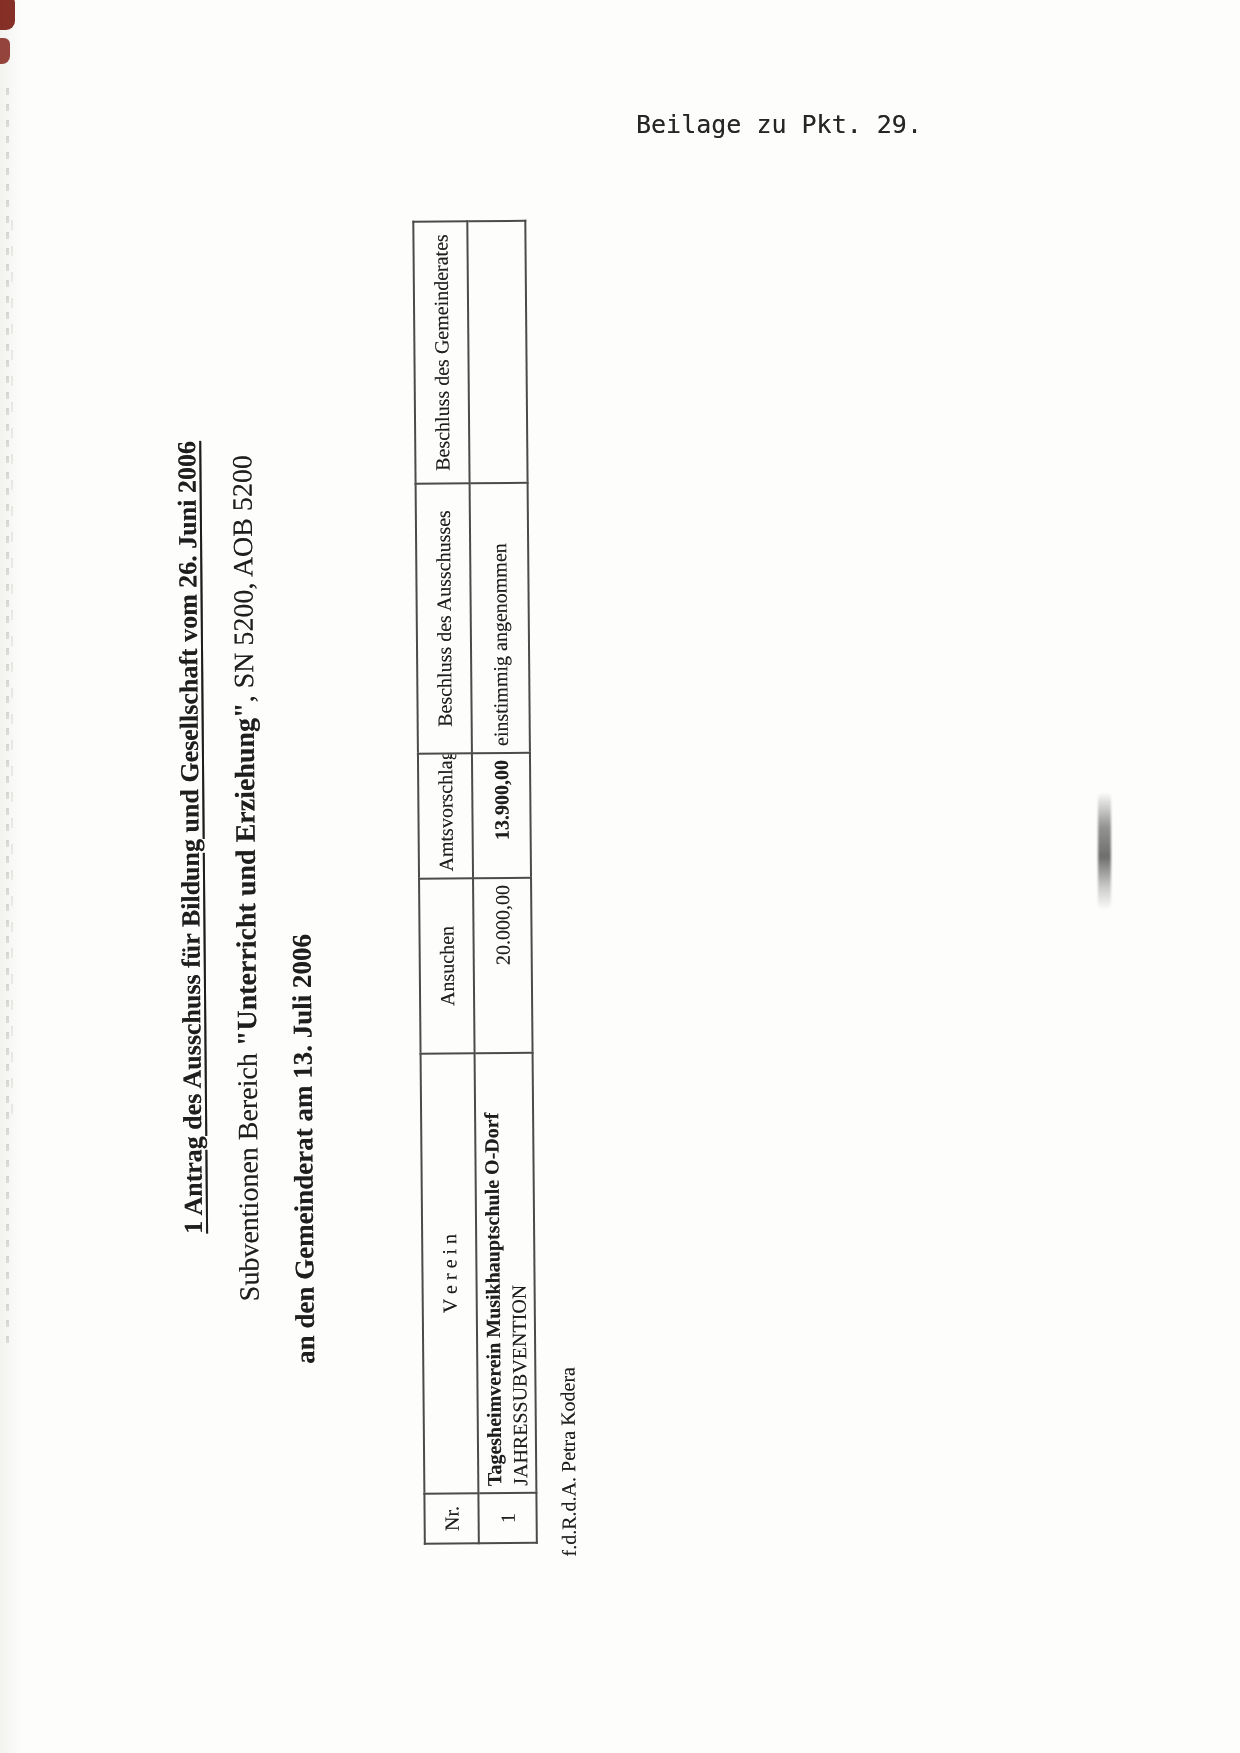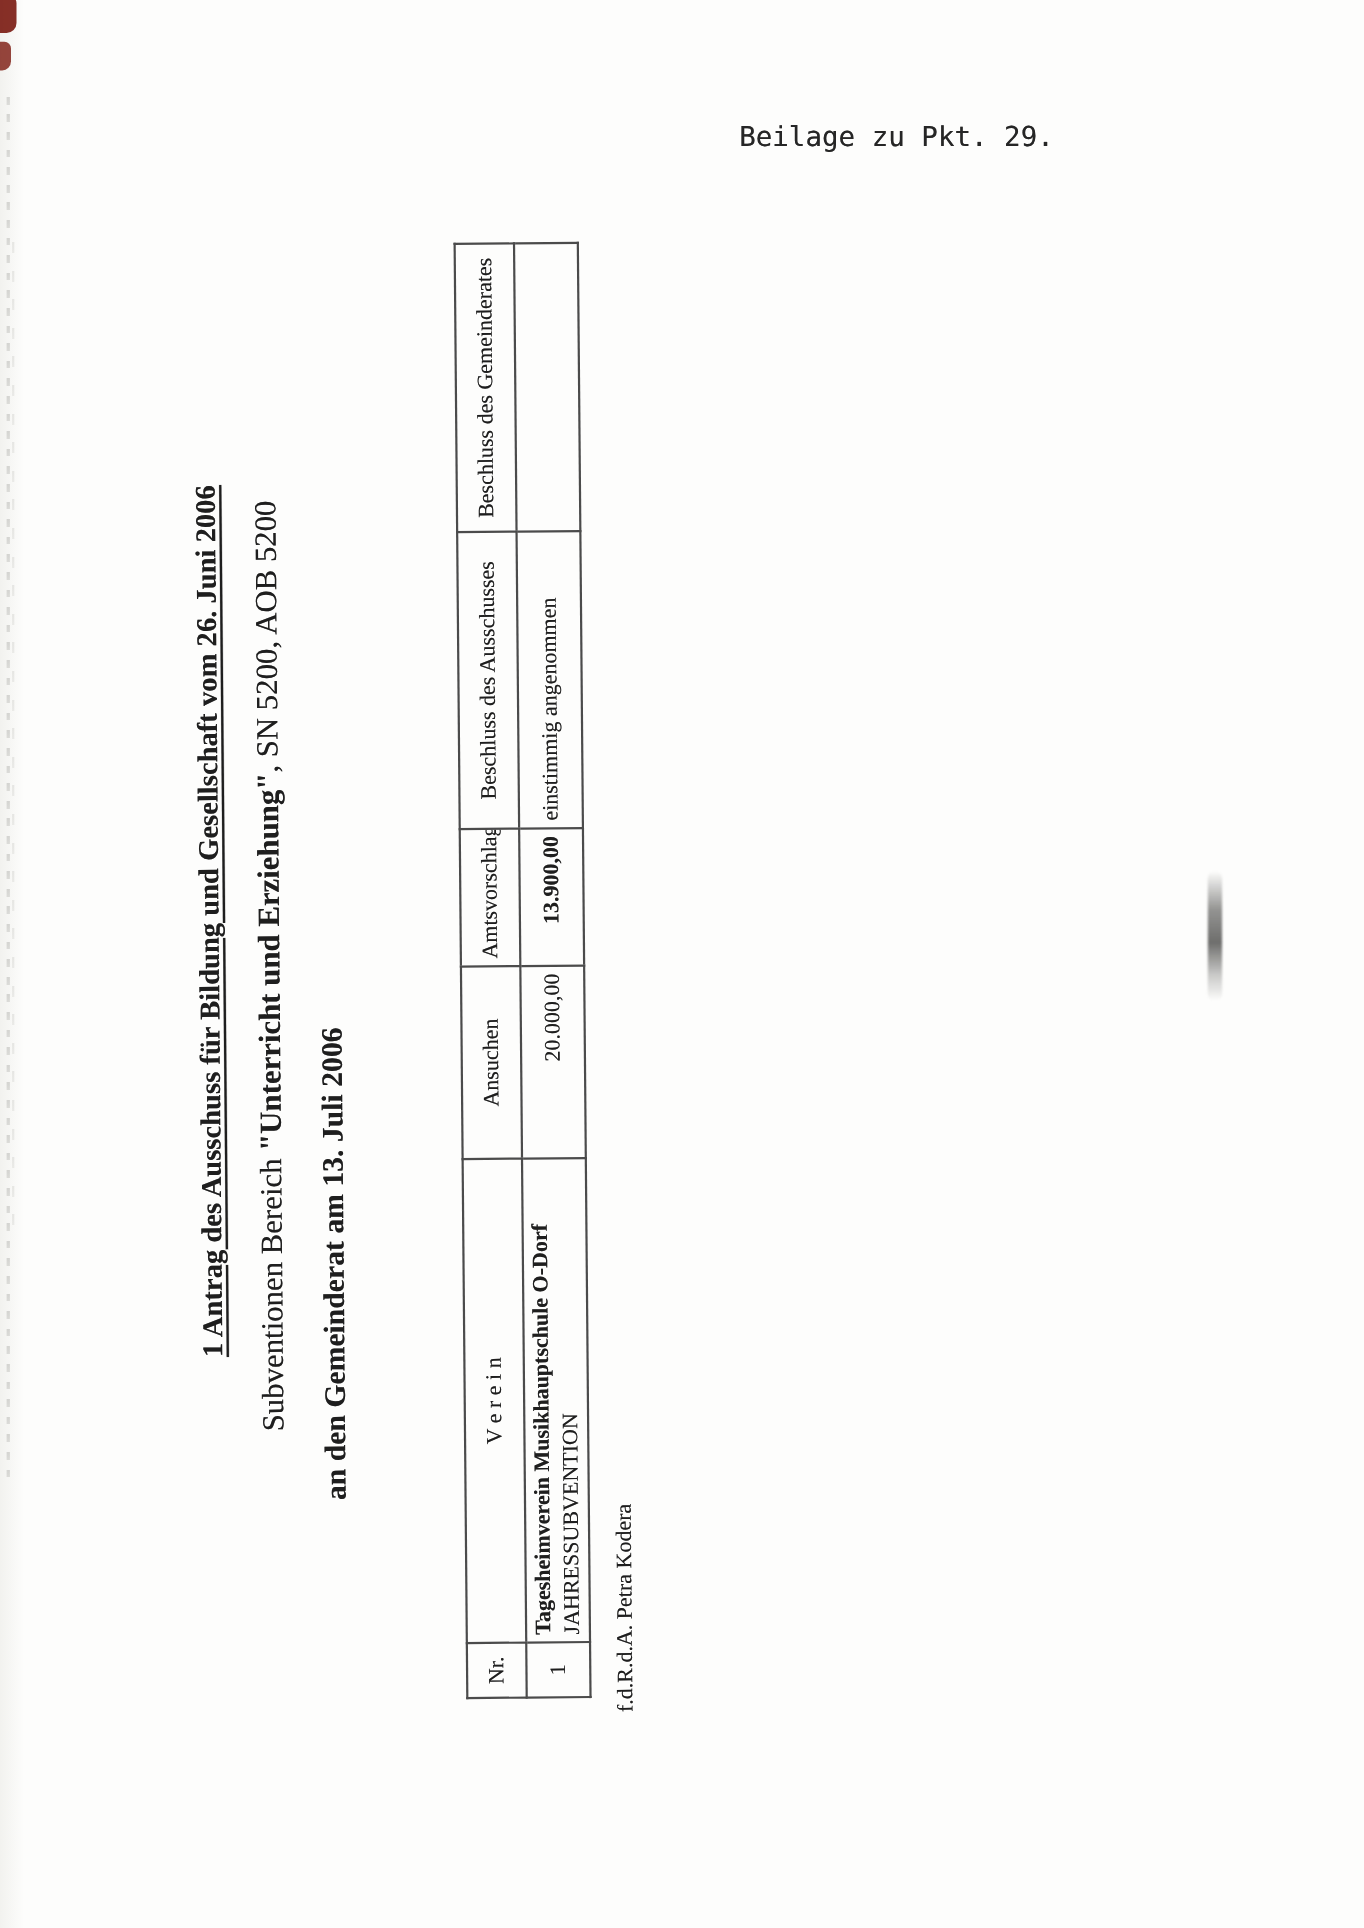--- a/index.html
+++ b/index.html
@@ -45,21 +45,21 @@
   .right-smudge {
     position: absolute; left: 1098px; top: 792px; width: 13px; height: 118px;
     background: linear-gradient(180deg,
       rgba(140,140,138,0) 0%, rgba(120,120,118,.8) 30%,
       rgba(95,95,93,.9) 55%, rgba(150,150,148,.5) 80%, rgba(160,160,158,0) 100%);
     border-radius: 6px; filter: blur(1px);
   }
 
   
   .annotation {
-    position: absolute; left: 672px; top: 110px;
+    position: absolute; left: 636px; top: 110px;
     font-family: "DejaVu Sans Mono", monospace;
     font-size: 25px; color: #262626; white-space: nowrap;
     text-shadow: 0 0 .6px rgba(20,20,20,.55);
   }
 
   
   .rotated {
     position: absolute;
     left: -335px; top: 655px;
     width: 1450px; height: 440px;

